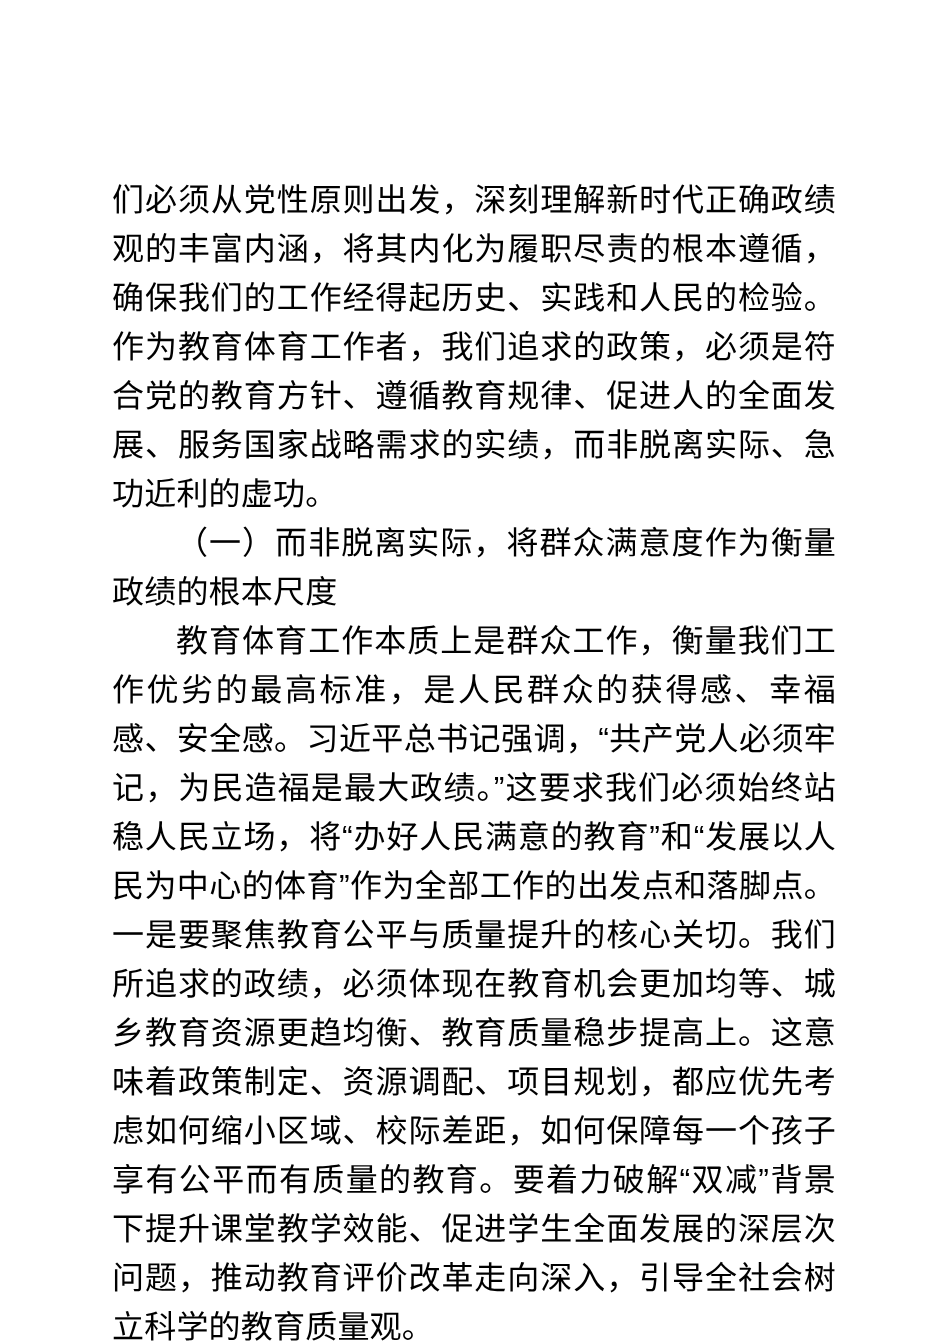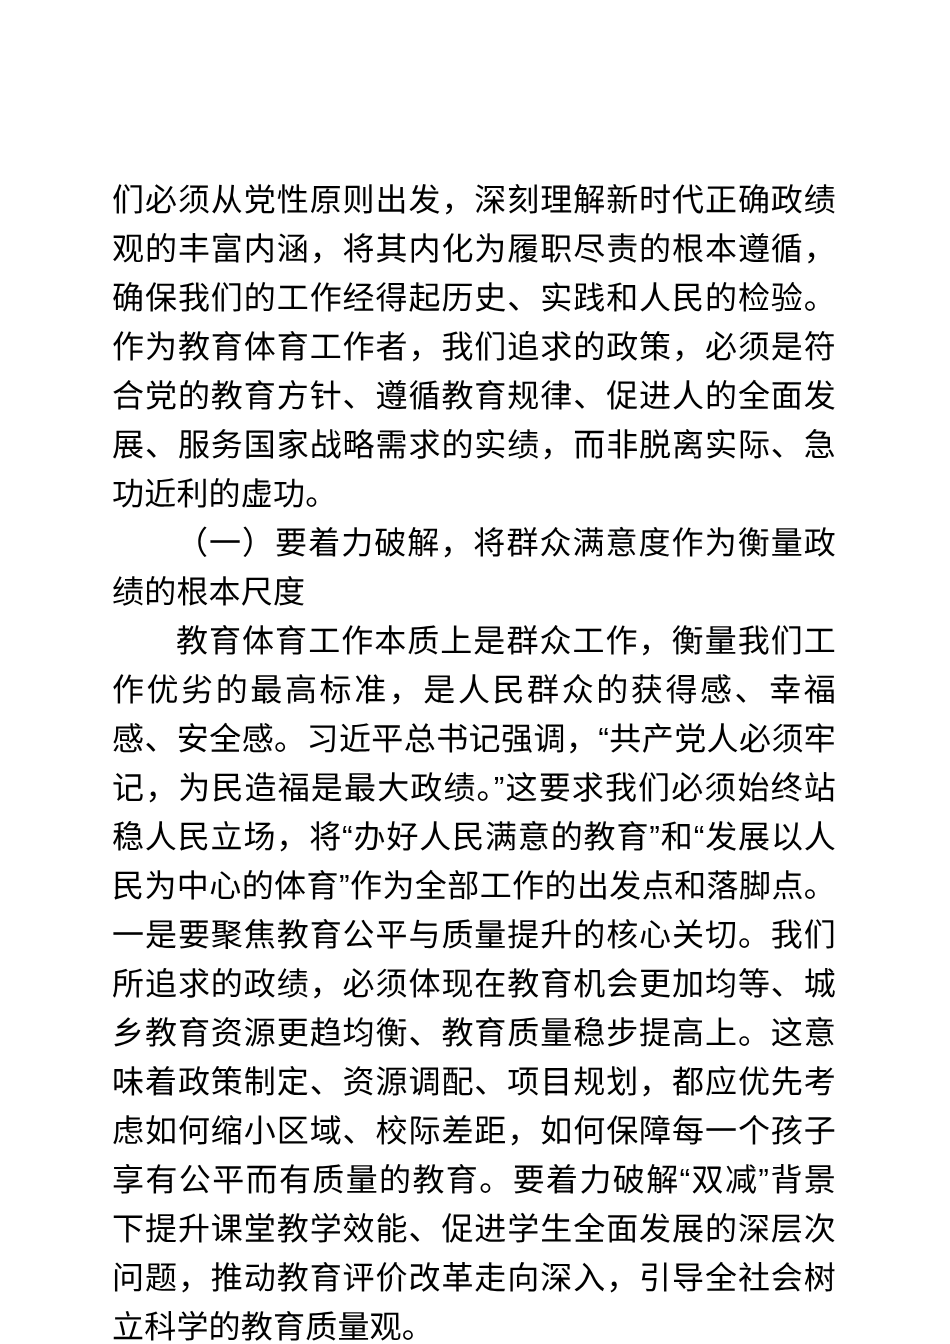--- a/index.html
+++ b/index.html
@@ -72,19 +72,19 @@
 </style>
 </head>
 <body>
 
 <div class="page">
 
   <div class="text-body">
 
     <p class="para continuation no-stretch">们必须从党性原则出发，深刻理解新时代正确政绩观的丰富内涵，将其内化为履职尽责的根本遵循，确保我们的工作经得起历史、实践和人民的检验。作为教育体育工作者，我们追求的政策，必须是符合党的教育方针、遵循教育规律、促进人的全面发展、服务国家战略需求的实绩，而非脱离实际、急功近利的虚功。</p>
 
-    <p class="para heading no-stretch">（一）要着力破解，将群众满意度作为衡量政绩的根本尺度</p>
+    <p class="para heading no-stretch">（一）而非脱离实际，将群众满意度作为衡量政绩的根本尺度</p>
 
     <p class="para indent no-stretch">教育体育工作本质上是群众工作，衡量我们工作优劣的最高标准，是人民群众的获得感、幸福感、安全感。习近平总书记强调，“共产党人必须牢记，为民造福是最大政绩。”这要求我们必须始终站稳人民立场，将“办好人民满意的教育”和“发展以人民为中心的体育”作为全部工作的出发点和落脚点。一是要聚焦教育公平与质量提升的核心关切。我们所追求的政绩，必须体现在教育机会更加均等、城乡教育资源更趋均衡、教育质量稳步提高上。这意味着政策制定、资源调配、项目规划，都应优先考虑如何缩小区域、校际差距，如何保障每一个孩子享有公平而有质量的教育。要着力破解“双减”背景下提升课堂教学效能、促进学生全面发展的深层次问题，推动教育评价改革走向深入，引导全社会树立科学的教育质量观。</p>
 
   </div>
 
 </div>
 
 </body></html>

